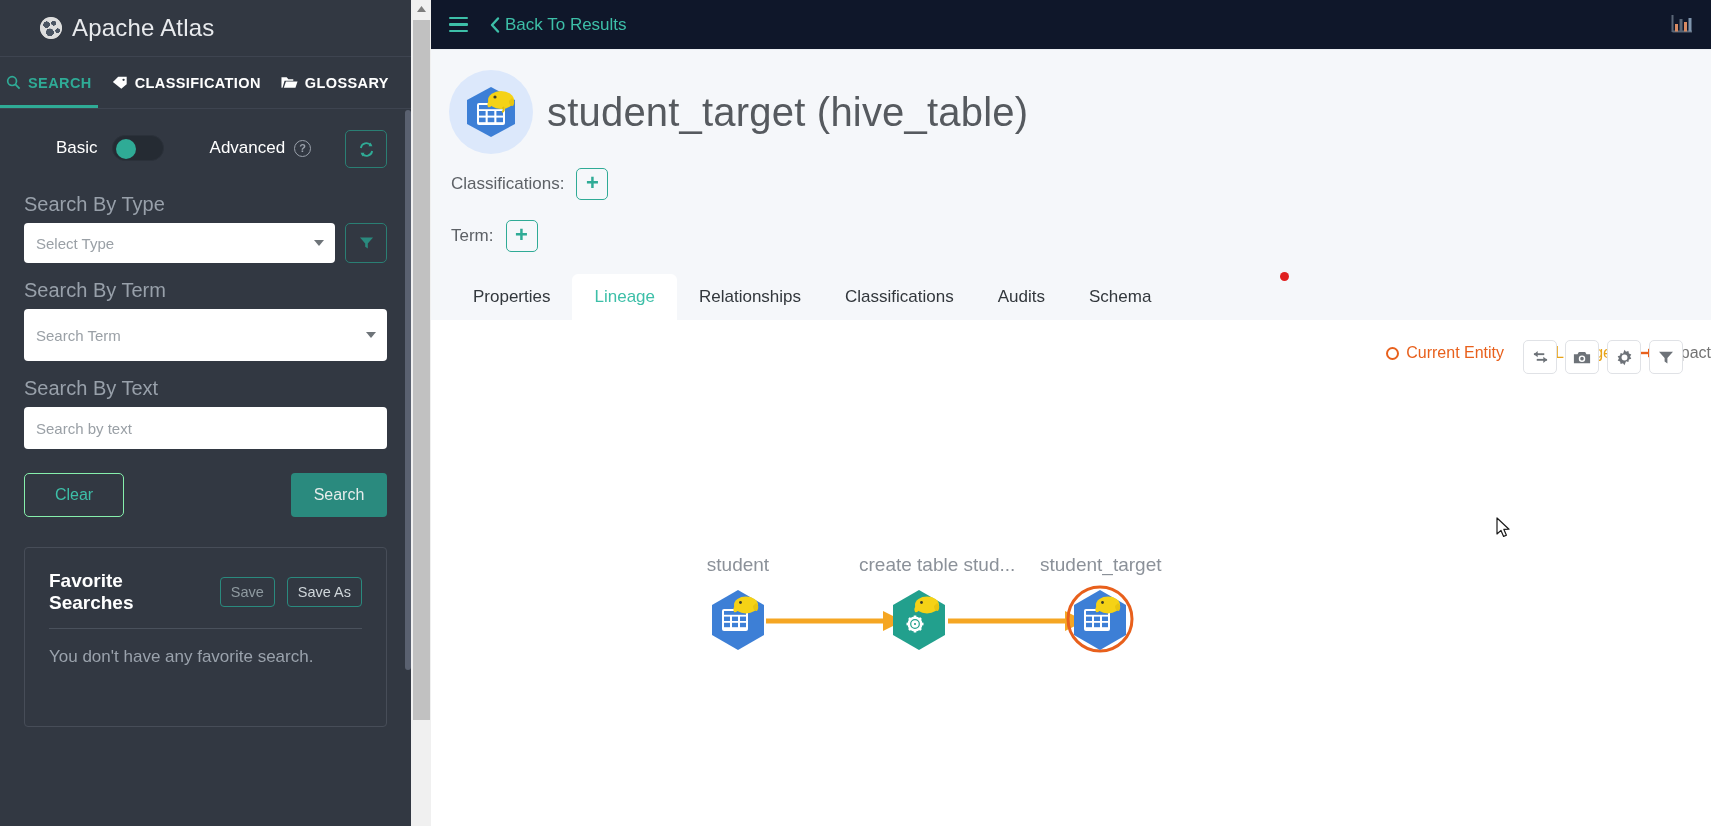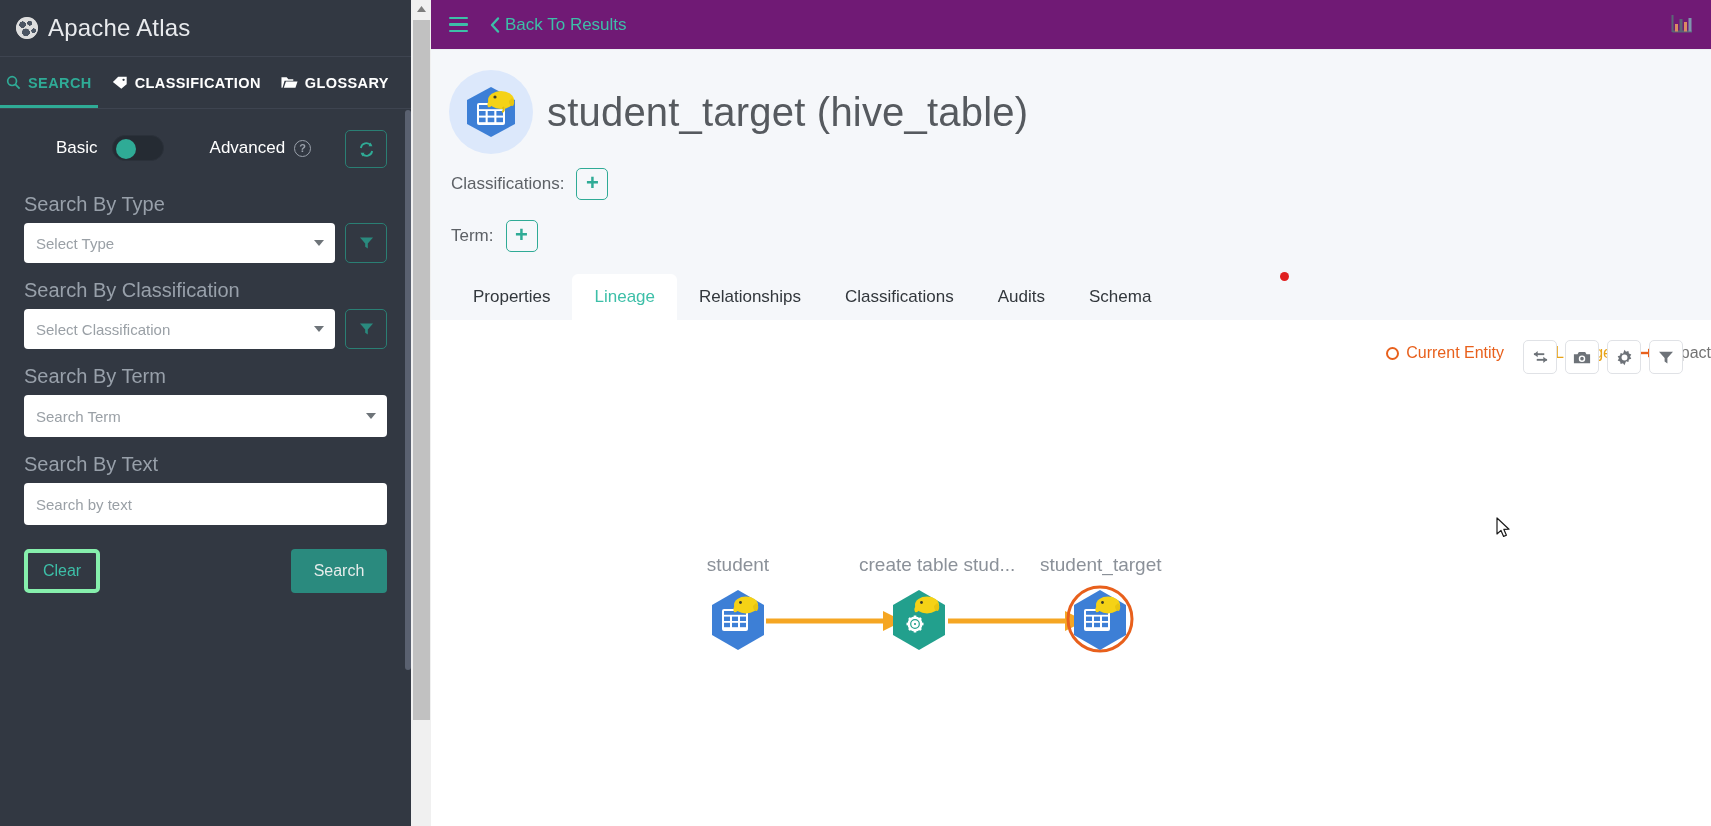--- a/index.html
+++ b/index.html
@@ -13,21 +13,21 @@
 
   
   #sidebar {
     width: 411px; height: 826px; flex: 0 0 411px;
     background: #323842;
     position: relative;
     overflow: hidden;
   }
   .brand {
     height: 57px; display: flex; align-items: center;
-    padding-left: 16px; gap: 10px;
+    padding-left: 40px; gap: 10px;
     border-bottom: 1px solid #3e4450;
   }
   .brand-logo {
     width: 22px; height: 22px; border-radius: 50%;
     background: #d9d9d9; position: relative; flex: 0 0 22px;
     display:flex;align-items:center;justify-content:center;
     overflow:hidden;
   }
   .brand-logo:before{
     content:""; position:absolute; width:22px;height:22px;border-radius:50%;
@@ -108,22 +108,22 @@
   }
   .text-input {
     width: 100%; height: 42px; background: #ffffff; border: none;
     border-radius: 4px; padding: 0 12px; font-size: 15px; color: #555;
     font-family: "Liberation Sans", sans-serif; outline: none;
   }
   .text-input::placeholder { color: #9aa0a6; }
 
   .btn-row { display: flex; justify-content: space-between; margin-top: 24px; }
   .btn-clear {
-    width: 76px; height: 44px; border-radius: 5px; background: transparent;
-    border: 4px solid #86efac; color: #3dbfa8; font-size: 16px; cursor: pointer;
+    width: 100px; height: 44px; border-radius: 5px; background: transparent;
+    border: 1px solid #86efac; color: #3dbfa8; font-size: 16px; cursor: pointer;
     font-family: "Liberation Sans", sans-serif;
   }
   .btn-search {
     width: 96px; height: 44px; border-radius: 4px; background: #2a8a7e;
     border: none; color: #e6eceb; font-size: 16px; cursor: pointer;
     font-family: "Liberation Sans", sans-serif;
   }
 
   .fav-panel {
     margin-top: 30px; border: 1px solid #474d58; border-radius: 4px;
@@ -161,21 +161,21 @@
   }
   #outer-scroll .thumb {
     position: absolute; left: 2px; top: 20px; width: 17px; height: 700px;
     background: #c1c1c1; border-radius: 0;
   }
 
   
   #main { flex: 1; height: 826px; background: #ffffff; position: relative; overflow:hidden; }
 
   .topbar {
-    height: 50px; background: #701a75; display: flex; align-items: center;
+    height: 50px; background: #0f172a; display: flex; align-items: center;
     padding-left: 18px; gap: 22px; border-bottom: 1px solid #eceff3;
     position: relative;
   }
   .hamburger { display:flex; flex-direction: column; gap: 4px; cursor:pointer; }
   .hamburger span { width: 19px; height: 2.6px; background: #3dbfa8; border-radius:1px; }
   .back-link {
     display: flex; align-items: center; gap: 5px; color: #3dbfa8;
     font-size: 17px; cursor: pointer; text-decoration: none;
   }
   .chart-icon-top { position:absolute; right: 18px; top: 14px; cursor:pointer; }
@@ -314,57 +314,52 @@
             <span class="caret"></span>
           </div>
           <div class="filter-btn">
             <svg width="15" height="14" viewBox="0 0 16 15">
               <polygon points="1,1.5 15,1.5 9.4,8 9.4,13.5 6.6,11.6 6.6,8" fill="#2a8a7e"></polygon>
             </svg>
           </div>
         </div>
       </div>
 
-      <div>
-        <div class="field-label">Search By Classification</div>
-        <div class="field-row">
-          <div class="select-box">
-            <span>Select Classification</span>
-            <span class="caret"></span>
-          </div>
-          <div class="filter-btn">
-            <svg width="15" height="14" viewBox="0 0 16 15">
-              <polygon points="1,1.5 15,1.5 9.4,8 9.4,13.5 6.6,11.6 6.6,8" fill="#2a8a7e"></polygon>
-            </svg>
-          </div>
-        </div>
-      </div>
 
       <div>
         <div class="field-label">Search By Term</div>
         <div class="field-row">
-          <div class="select-box" style="height:42px;">
+          <div class="select-box" style="height:52px;">
             <span>Search Term</span>
             <span class="caret"></span>
           </div>
         </div>
       </div>
 
       <div>
         <div class="field-label">Search By Text</div>
         <div class="field-row">
           <input class="text-input" type="text" placeholder="Search by text" style="">
         </div>
       </div>
 
       <div class="btn-row">
         <button class="btn-clear">Clear</button>
         <button class="btn-search">Search</button>
       </div>
 
+      <div class="fav-panel">
+        <div class="fav-head">
+          <span class="fav-title">Favorite Searches</span>
+          <button class="fav-btn">Save</button>
+          <button class="fav-btn alt">Save As</button>
+        </div>
+        <div class="fav-divider"></div>
+        <div class="fav-empty">You don't have any favorite search.</div>
+      </div>
 
     </div>
 
     <div class="sb-scroll">
       <div class="thumb"></div>
     </div>
   </aside>
 
   <div id="outer-scroll">
     <div class="track-arrow">

